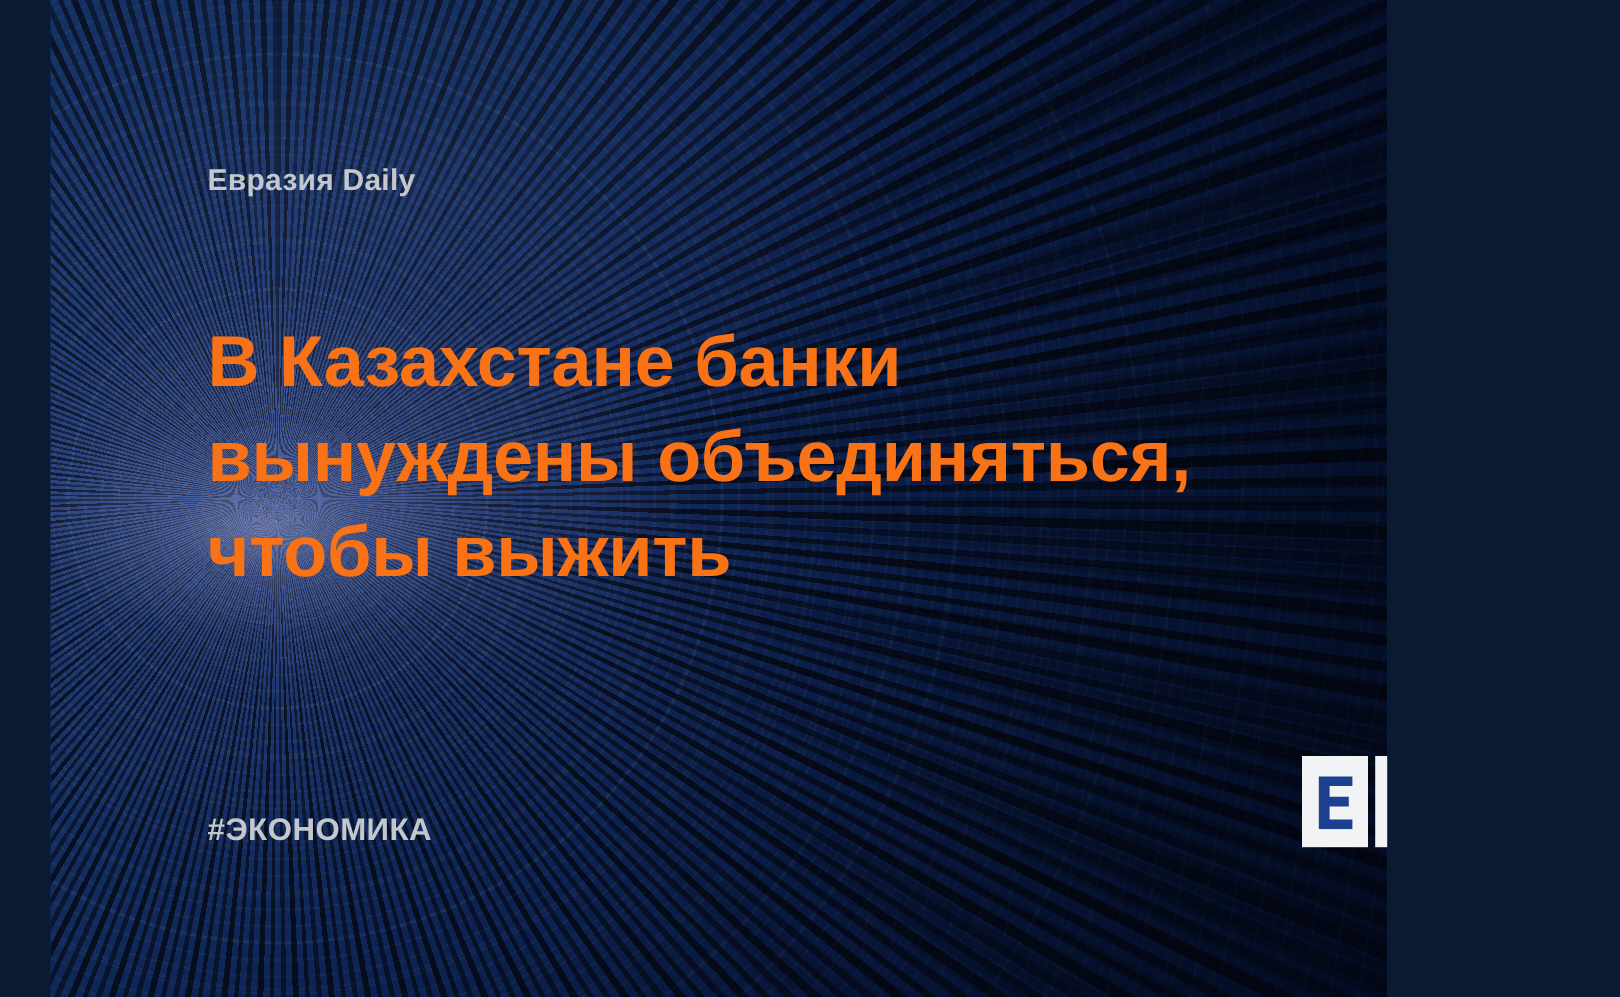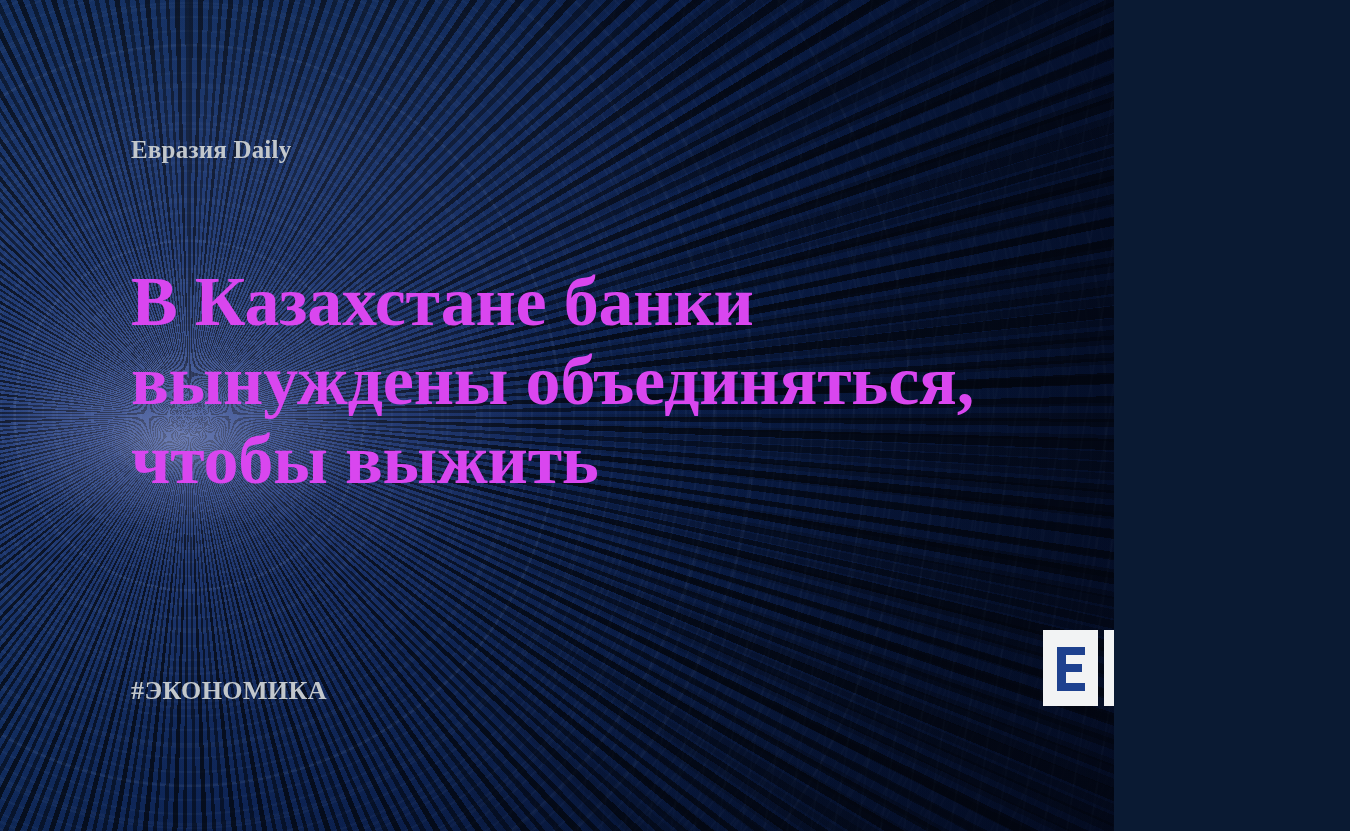--- a/index.html
+++ b/index.html
@@ -6,23 +6,24 @@
   html, body {
     margin: 0;
     padding: 0;
     background: #0a1a33;
   }
   #card {
     position: relative;
     width: 1114px;
     height: 831px;
     overflow: hidden;
-    font-family: Liberation Serif, serif;
+    font-family: Liberation Sans, sans-serif;
     background: #0c2250;
     user-select: none;
+    margin-left: 42px;
   }
 
   
   .bg-layer {
     position: absolute;
     inset: 0;
     pointer-events: none;
   }
   
   #bg-base {
@@ -147,25 +148,25 @@
     letter-spacing: 0.2px;
     color: #c3c8cc;
     white-space: nowrap;
   }
   #headline {
     position: absolute;
     left: 131px;
     top: 262px;
     width: 930px;
     margin: 0;
-    font-size: 70px;
+    font-size: 60px;
     font-weight: bold;
     line-height: 79px;
     letter-spacing: -0.2px;
-    color: #d946ef;
+    color: #f97316;
   }
   #rubric {
     position: absolute;
     left: 131px;
     top: 676px;
     font-size: 26px;
     font-weight: bold;
     letter-spacing: 0.4px;
     color: #c3c8cc;
     white-space: nowrap;

